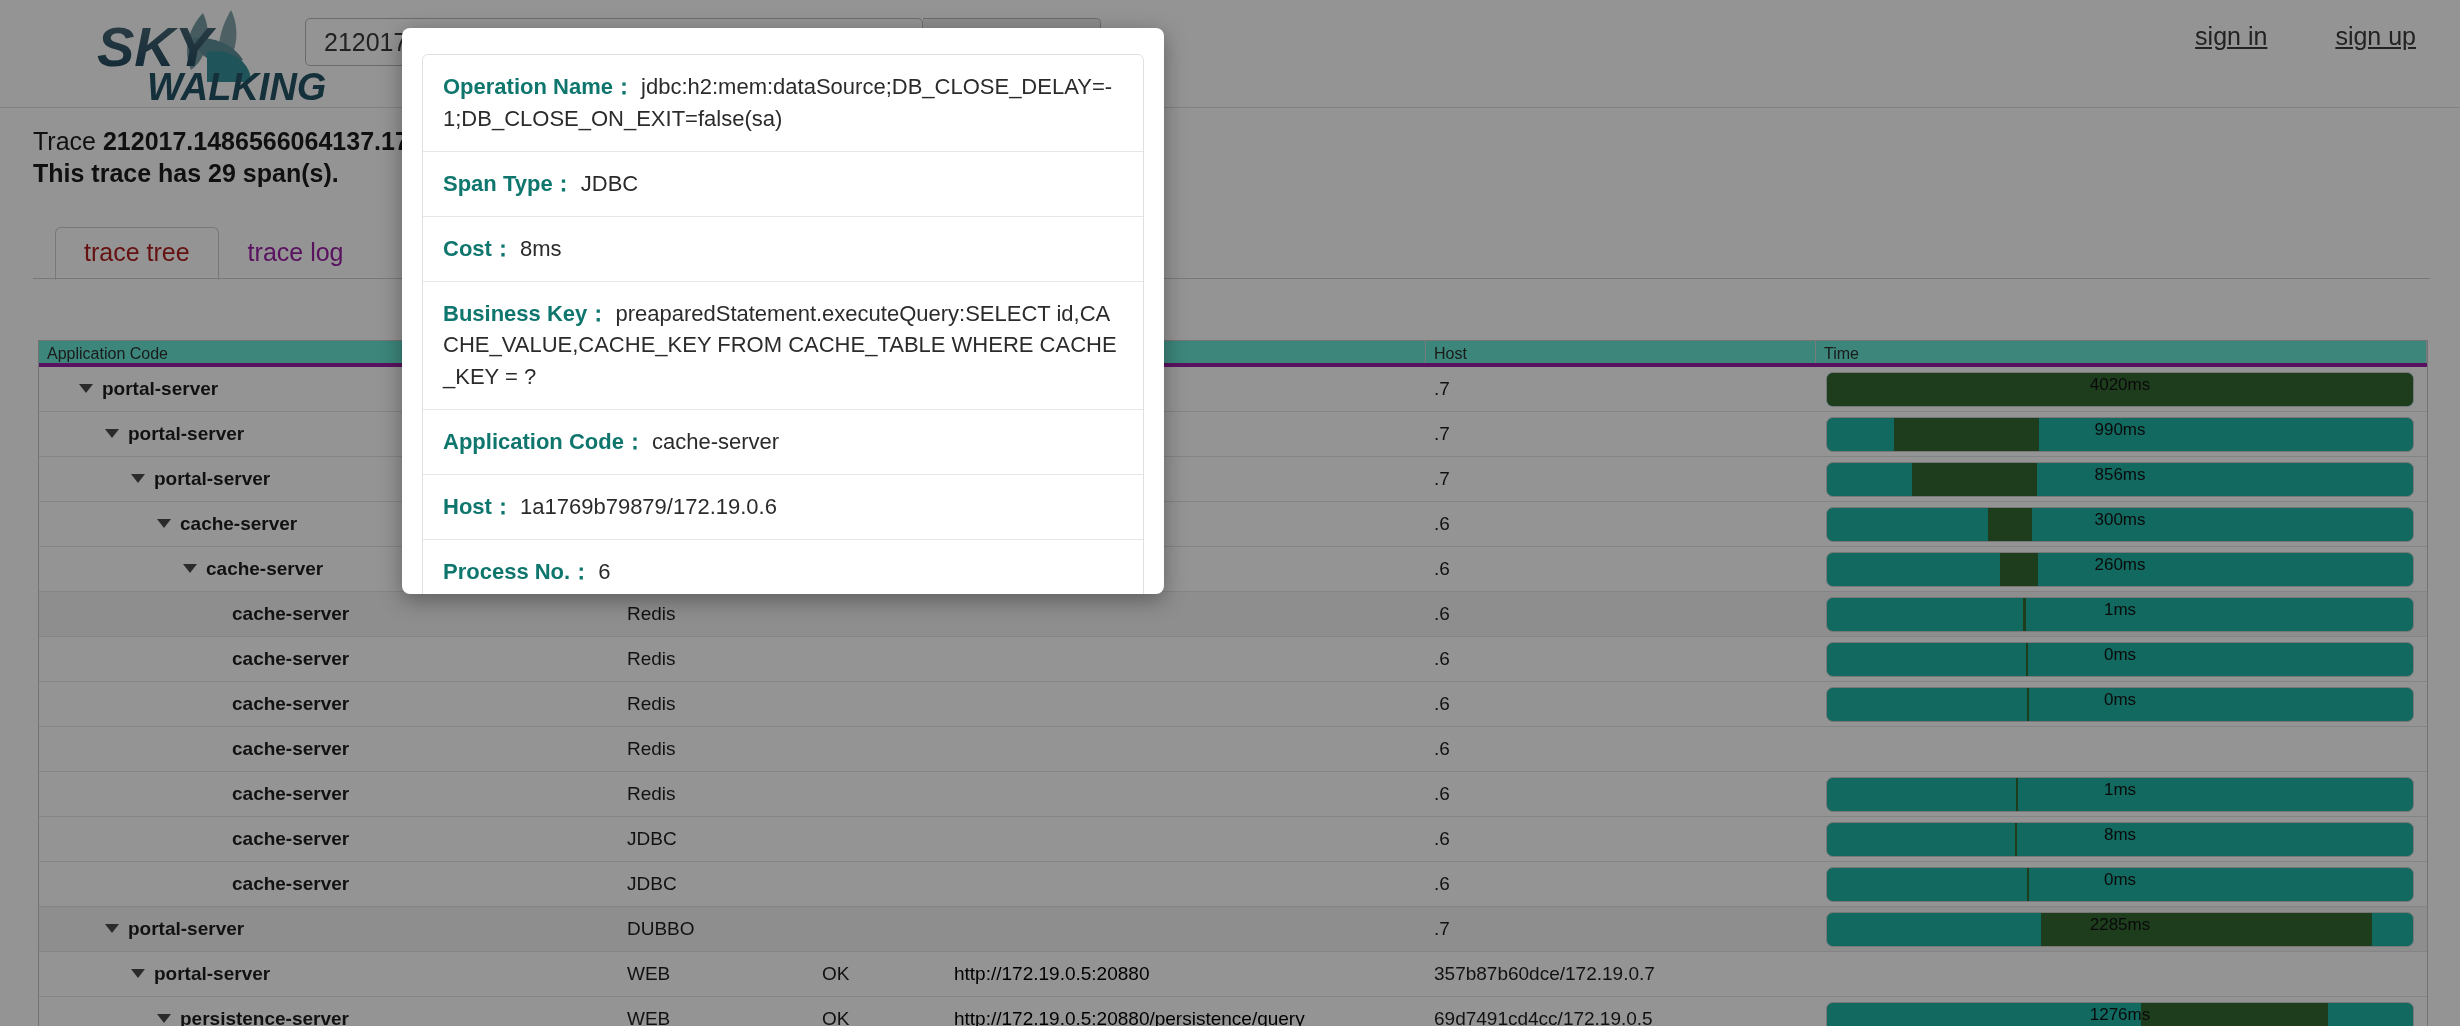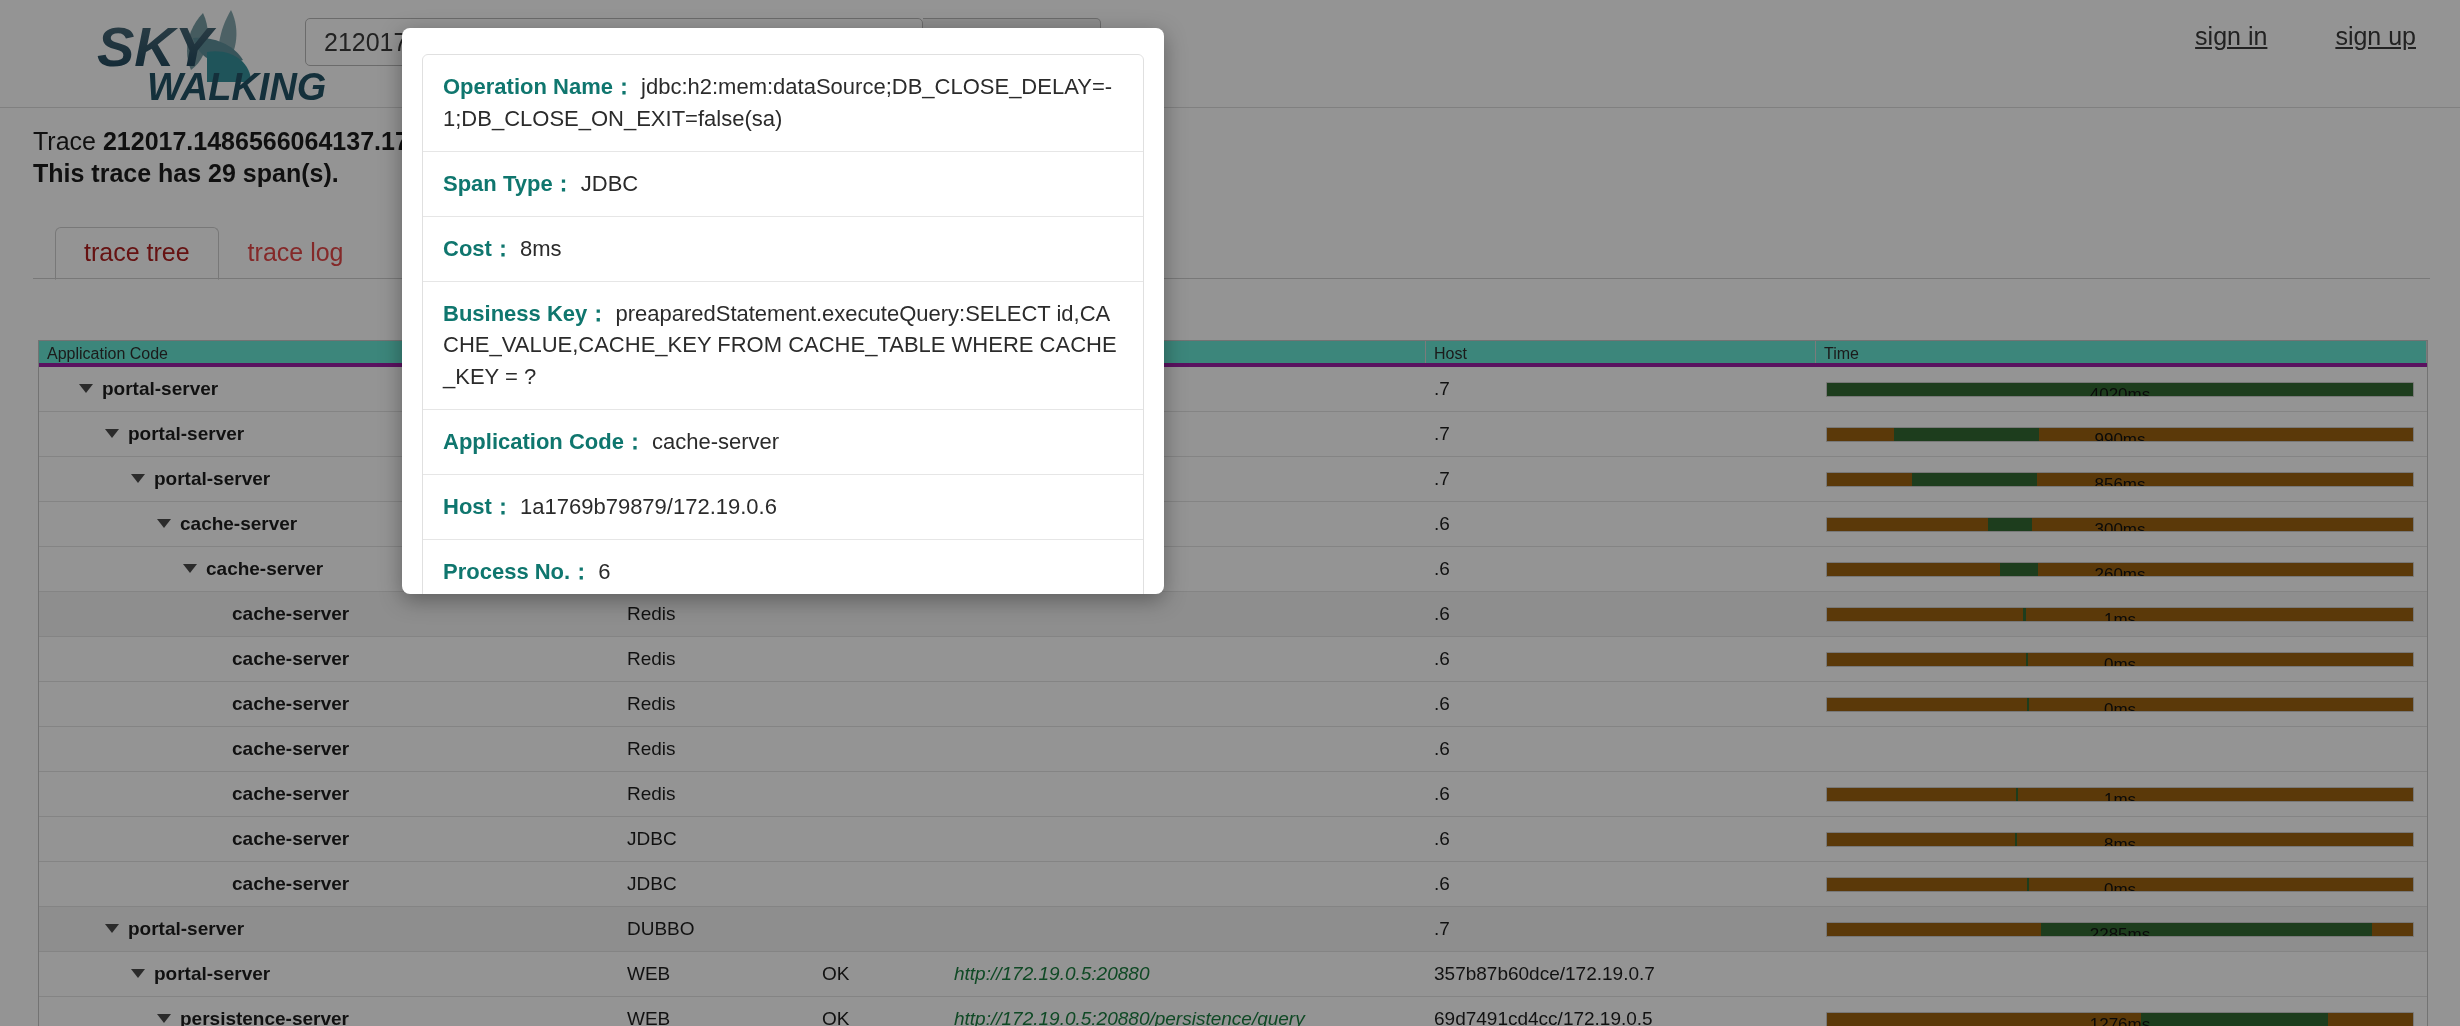--- a/index.html
+++ b/index.html
@@ -72,21 +72,21 @@
 
   
   .tabs {
     position: absolute; left: 55px; top: 222px;
     display: flex; align-items: flex-end;
     height: 58px;
   }
   .tab {
     font-size: 25px;
     padding: 12px 28px 14px 28px;
-    color: #ef4444;
+    color: #a21caf;
     border: 1px solid transparent;
     border-radius: 6px 6px 0 0;
     line-height: 1;
   }
   .tab.active {
     color: #b91c1c;
     background: #ffffff;
     border-color: #cfcfcf;
     border-bottom-color: #ffffff;
   }
@@ -136,29 +136,29 @@
   .appname { font-weight: bold; }
   .caret {
     display: inline-block;
     width: 0; height: 0;
     border-left: 7px solid transparent;
     border-right: 7px solid transparent;
     border-top: 9px solid #4a4a4a;
     margin-right: 9px;
     vertical-align: 2px;
   }
-  .url-link { color: #15803d; text-decoration: none; font-style: italic; }
+  .url-link { color: #000000; text-decoration: none; }
 
   
   .bar-track {
     position: relative;
-    width: 588px; height: 15px;
-    background: #a16207;
+    width: 588px; height: 35px;
+    background: #14b8a6;
     border: 1px solid #cfcfcf;
-    border-radius: 1px;
+    border-radius: 7px;
     overflow: hidden;
   }
   .bar-fill {
     position: absolute; top: 0; bottom: 0;
     background: #2f6b2f;
   }
   .bar-text {
     position: absolute; top: 0; left: 0; right: 0; bottom: 0;
     font-size: 17px;
     color: #111;

